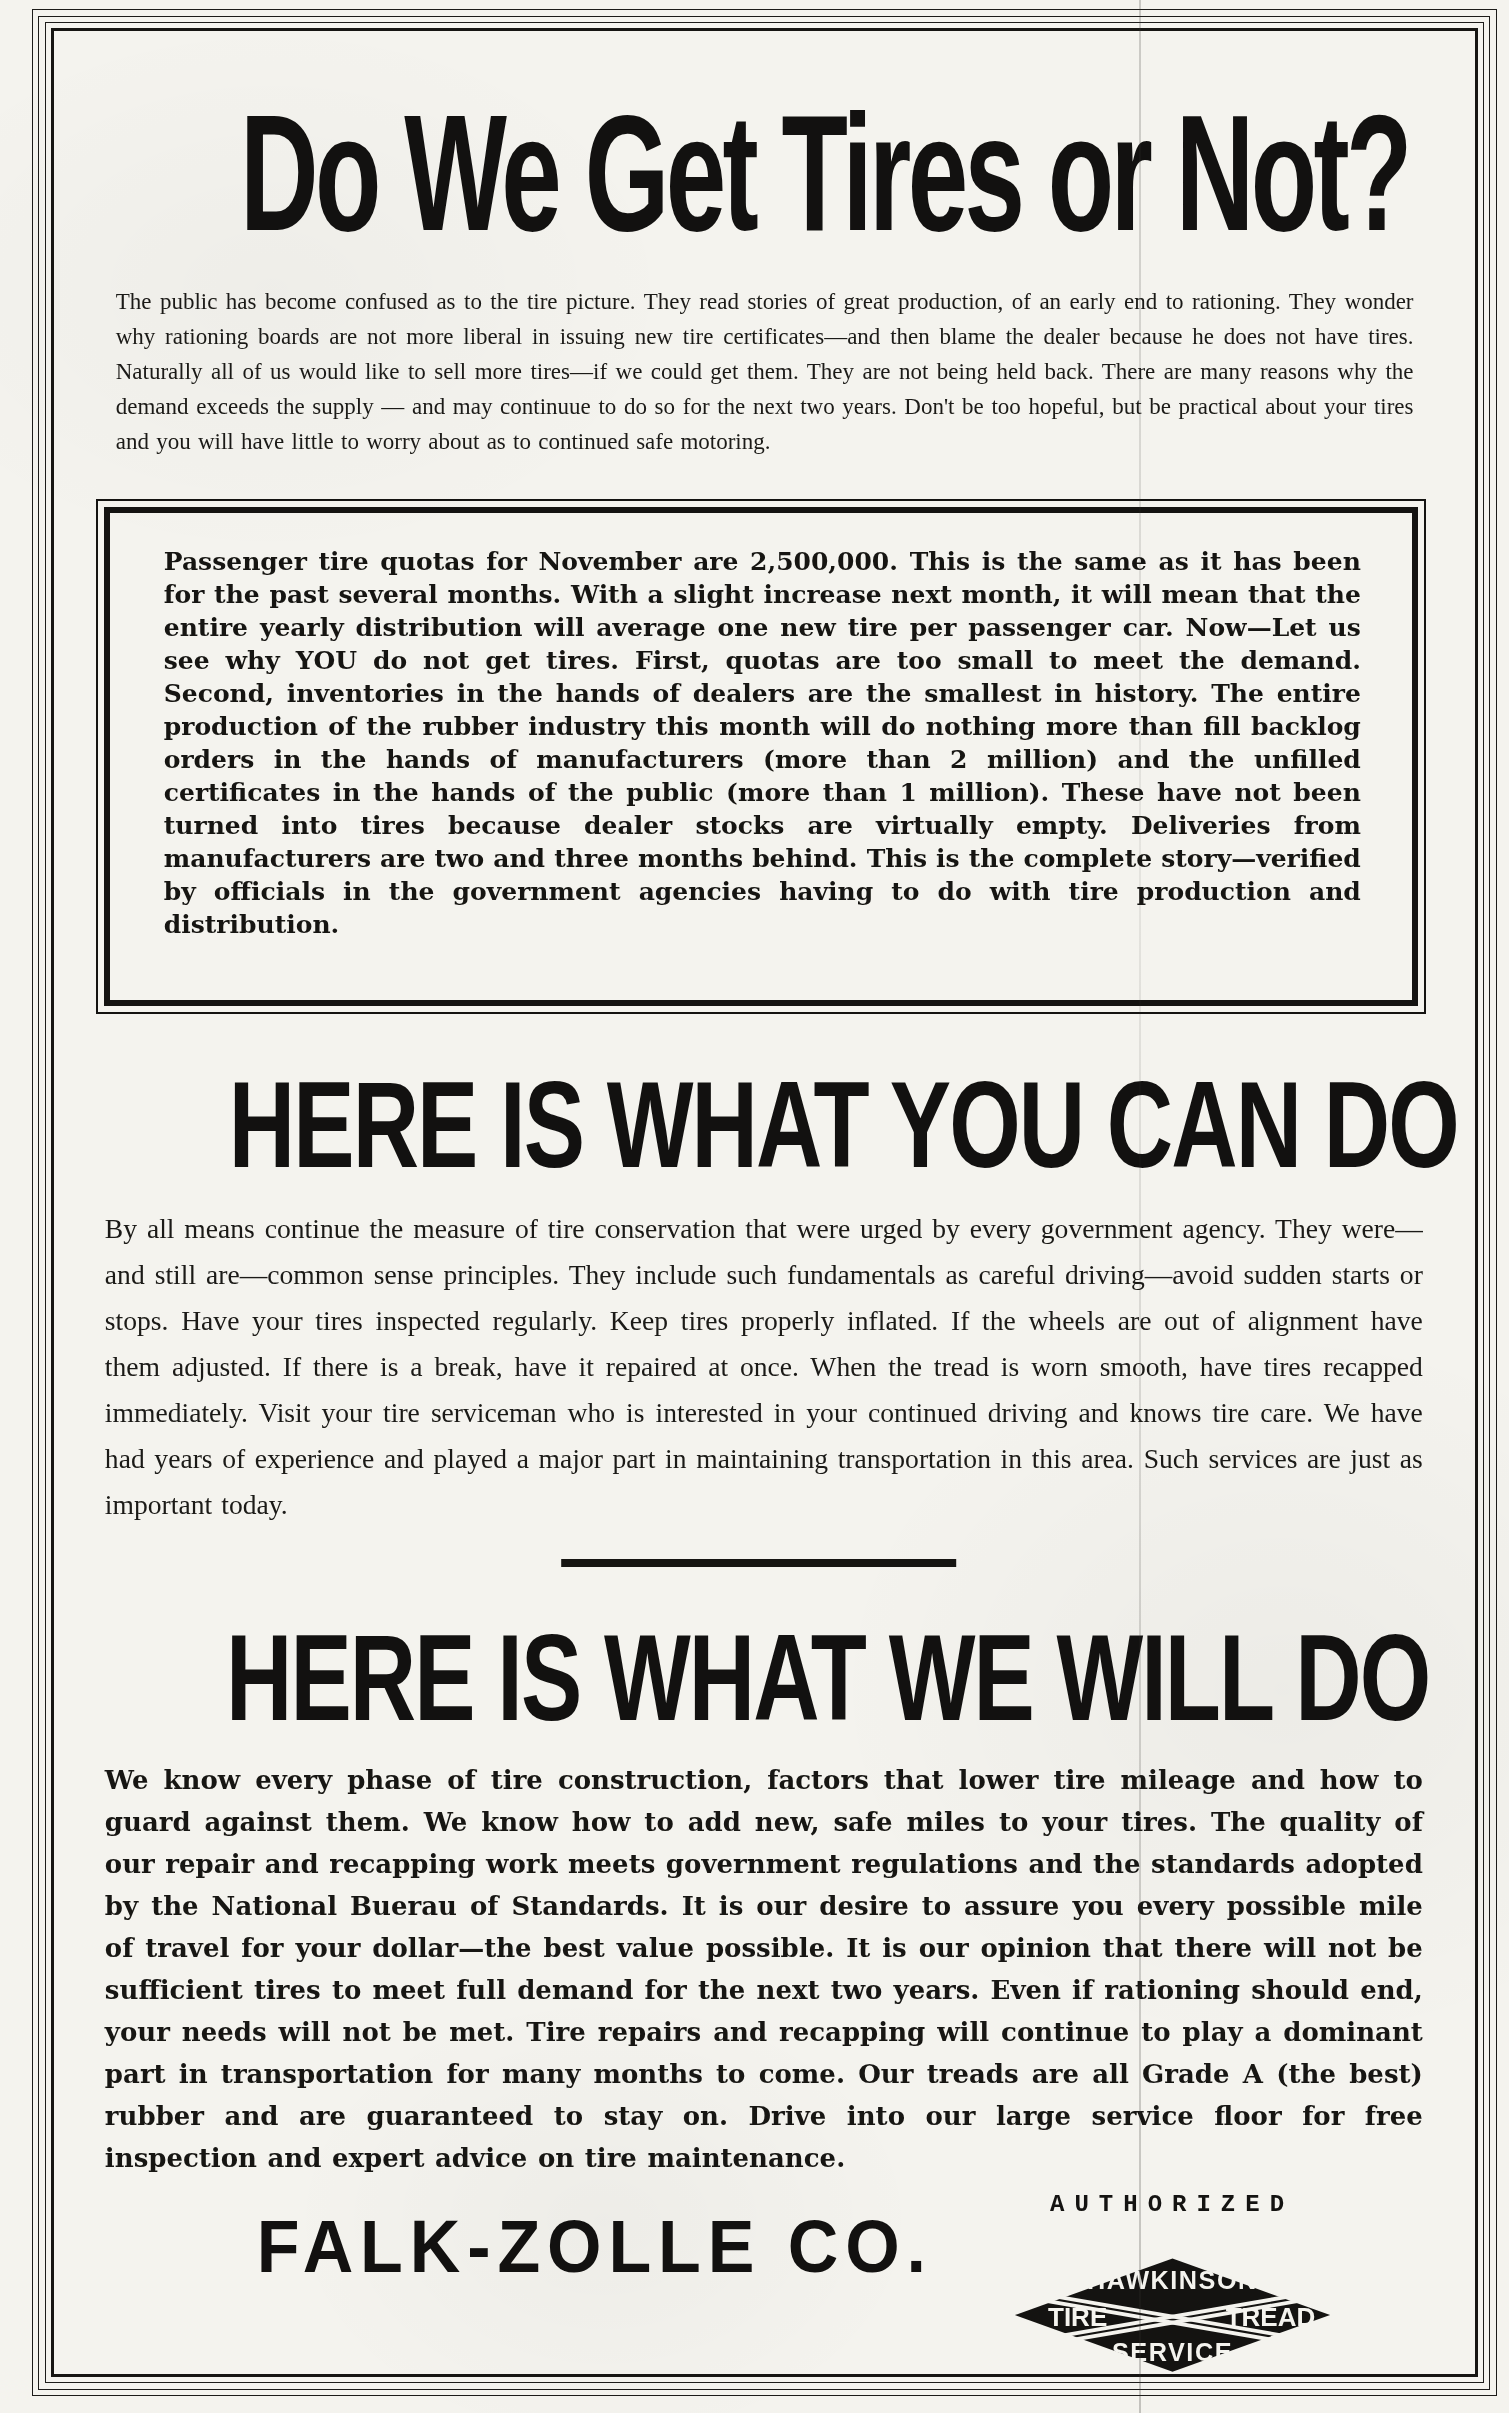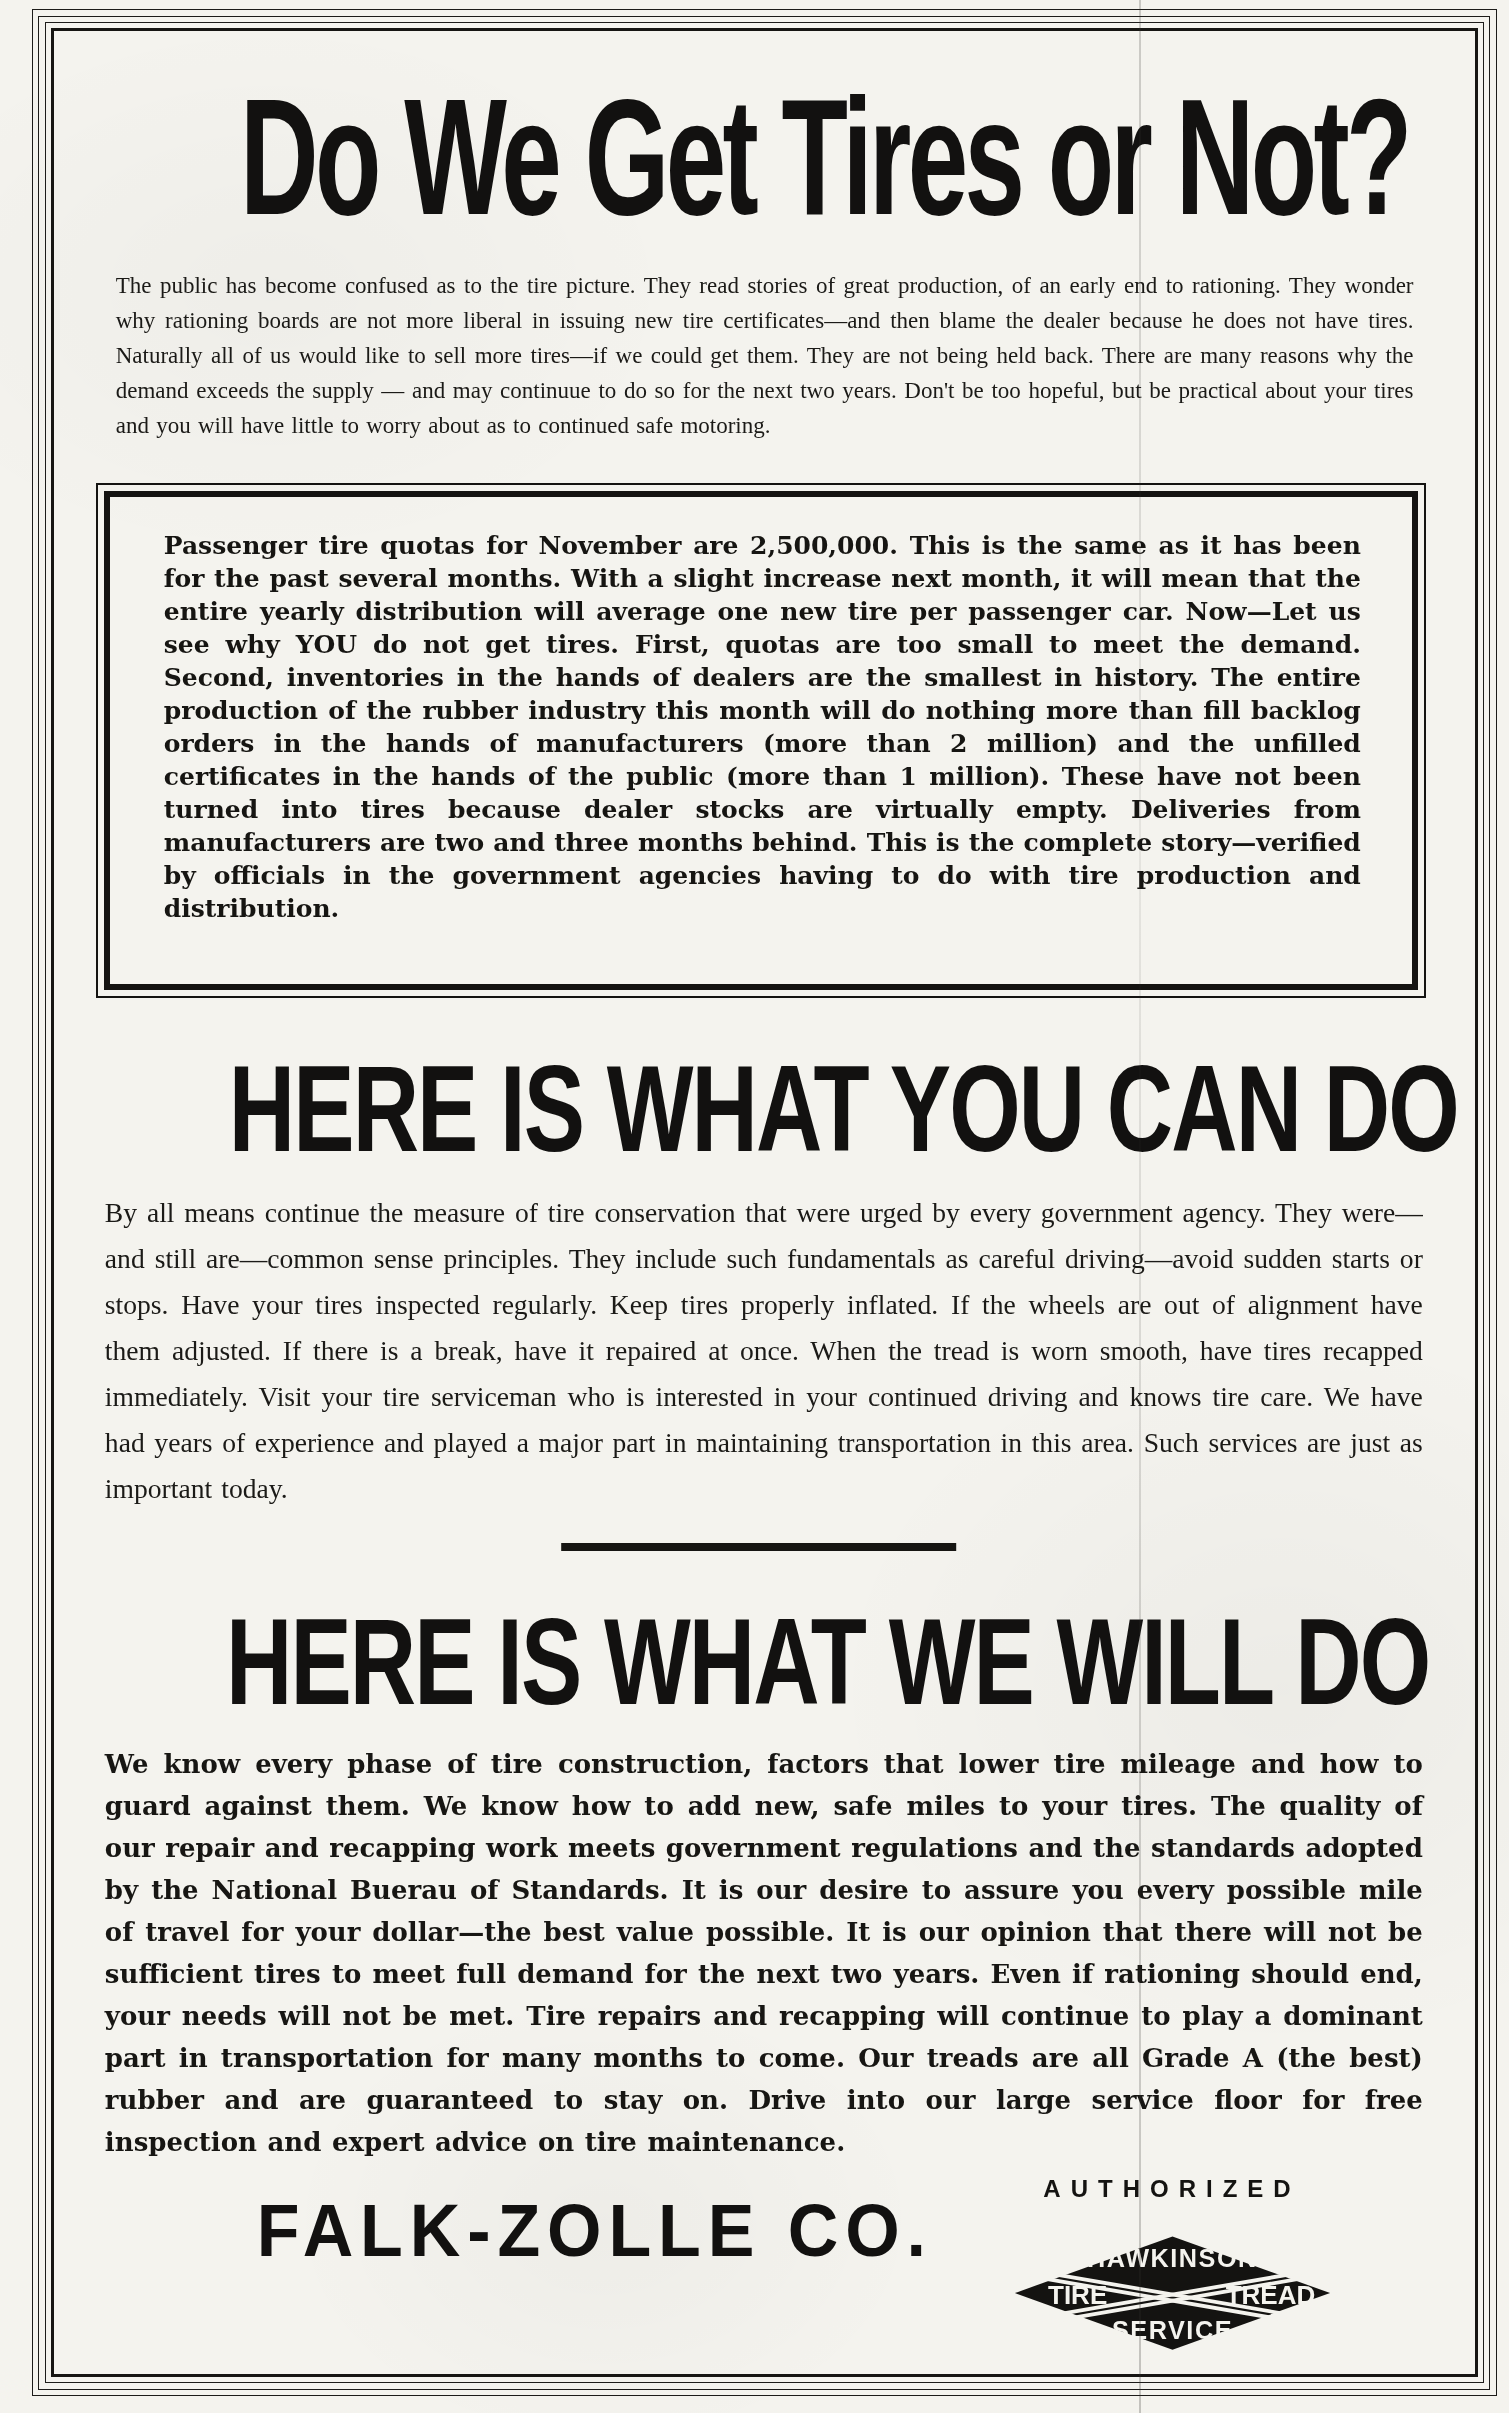--- a/index.html
+++ b/index.html
@@ -16,21 +16,21 @@
     font-family:"Liberation Serif", serif;
   }
   .crease{position:absolute;top:0;bottom:0;left:1139px;width:2.3px;
     background:linear-gradient(to bottom, rgba(50,48,44,.22), rgba(50,48,44,.08) 35%, rgba(50,48,44,.18) 70%, rgba(50,48,44,.25));}
   .frame-1{position:absolute;left:32px;right:12.3px;top:9.2px;bottom:17px;border:1.5px solid #1c1b19;padding:5.4px;}
   .frame-2{height:100%;border:0.8px solid #1c1b19;padding:5.4px;box-sizing:border-box;}
   .frame-3{height:100%;border:1.5px solid #1c1b19;padding:5.4px;box-sizing:border-box;}
   .frame-4{height:100%;border:3.1px solid #161512;box-sizing:border-box;}
   .content{position:relative;height:100%;box-sizing:border-box;padding:21.5px 44px 7.7px 40px;}
 
-  .headline{margin-top:8px;height:172px;overflow:visible;white-space:nowrap;}
+  .headline{margin-top:24px;height:172px;overflow:visible;white-space:nowrap;}
   .headline .hl{display:inline-block;font-family:"Liberation Sans",sans-serif;font-weight:bold;
     font-size:136px;letter-spacing:-4.6px;transform:scale(0.80,1.22);transform-origin:center top;color:#121110;}
 
   .intro{margin:35px 17px 0 21.5px;font-size:23px;line-height:35px;text-align:justify;
     color:#1b1a17;word-spacing:1.5px;}
 
   .picture-box{margin:40px 4.6px 0 1.5px;border:2.3px solid #141311;padding:6.1px;}
   .picture-box-inner{border:6.1px solid #141311;padding:12.3px 51px 34px 54px;}
   .box-title{text-align:center;height:167px;white-space:nowrap;}
   .box-title .hl{display:inline-block;font-family:"Liberation Sans",sans-serif;font-weight:bold;
@@ -49,22 +49,22 @@
 
   .wwd-body{margin:20px 7.7px 0 10.7px;font-family:"DejaVu Serif",serif;font-weight:bold;
     font-size:26px;line-height:42px;text-align:justify;color:#171613;word-spacing:1.5px;}
   .wwd-body .it{}
 
   .footer{display:flex;align-items:flex-start;margin-top:26px;}
   .footer-left{margin-left:92px;width:827px;}
   .company{font-family:"Liberation Sans",sans-serif;font-weight:bold;font-size:70px;
     letter-spacing:6.9px;color:#121110;text-align:center;white-space:nowrap;transform:scale(1,1.05);transform-origin:left top;}
   .logo{margin-left:auto;margin-right:90px;width:337px;text-align:center;margin-top:-13.8px;}
-  .authorized{font-family:Liberation Sans, sans-serif;font-weight:bold;font-size:24px;
-    letter-spacing:10px;color:#141311;margin-bottom:12px;white-space:nowrap;}
+  .authorized{font-family:Liberation Mono, monospace;font-weight:bold;font-size:24px;
+    letter-spacing:10px;color:#141311;margin-bottom:19px;white-space:nowrap;}
   .logo svg{display:block;}
 </style>
 </head>
 <body>
 
 <div class="page">
   <div class="frame-1">
    <div class="frame-2">
     <div class="frame-3">
      <div class="frame-4">

